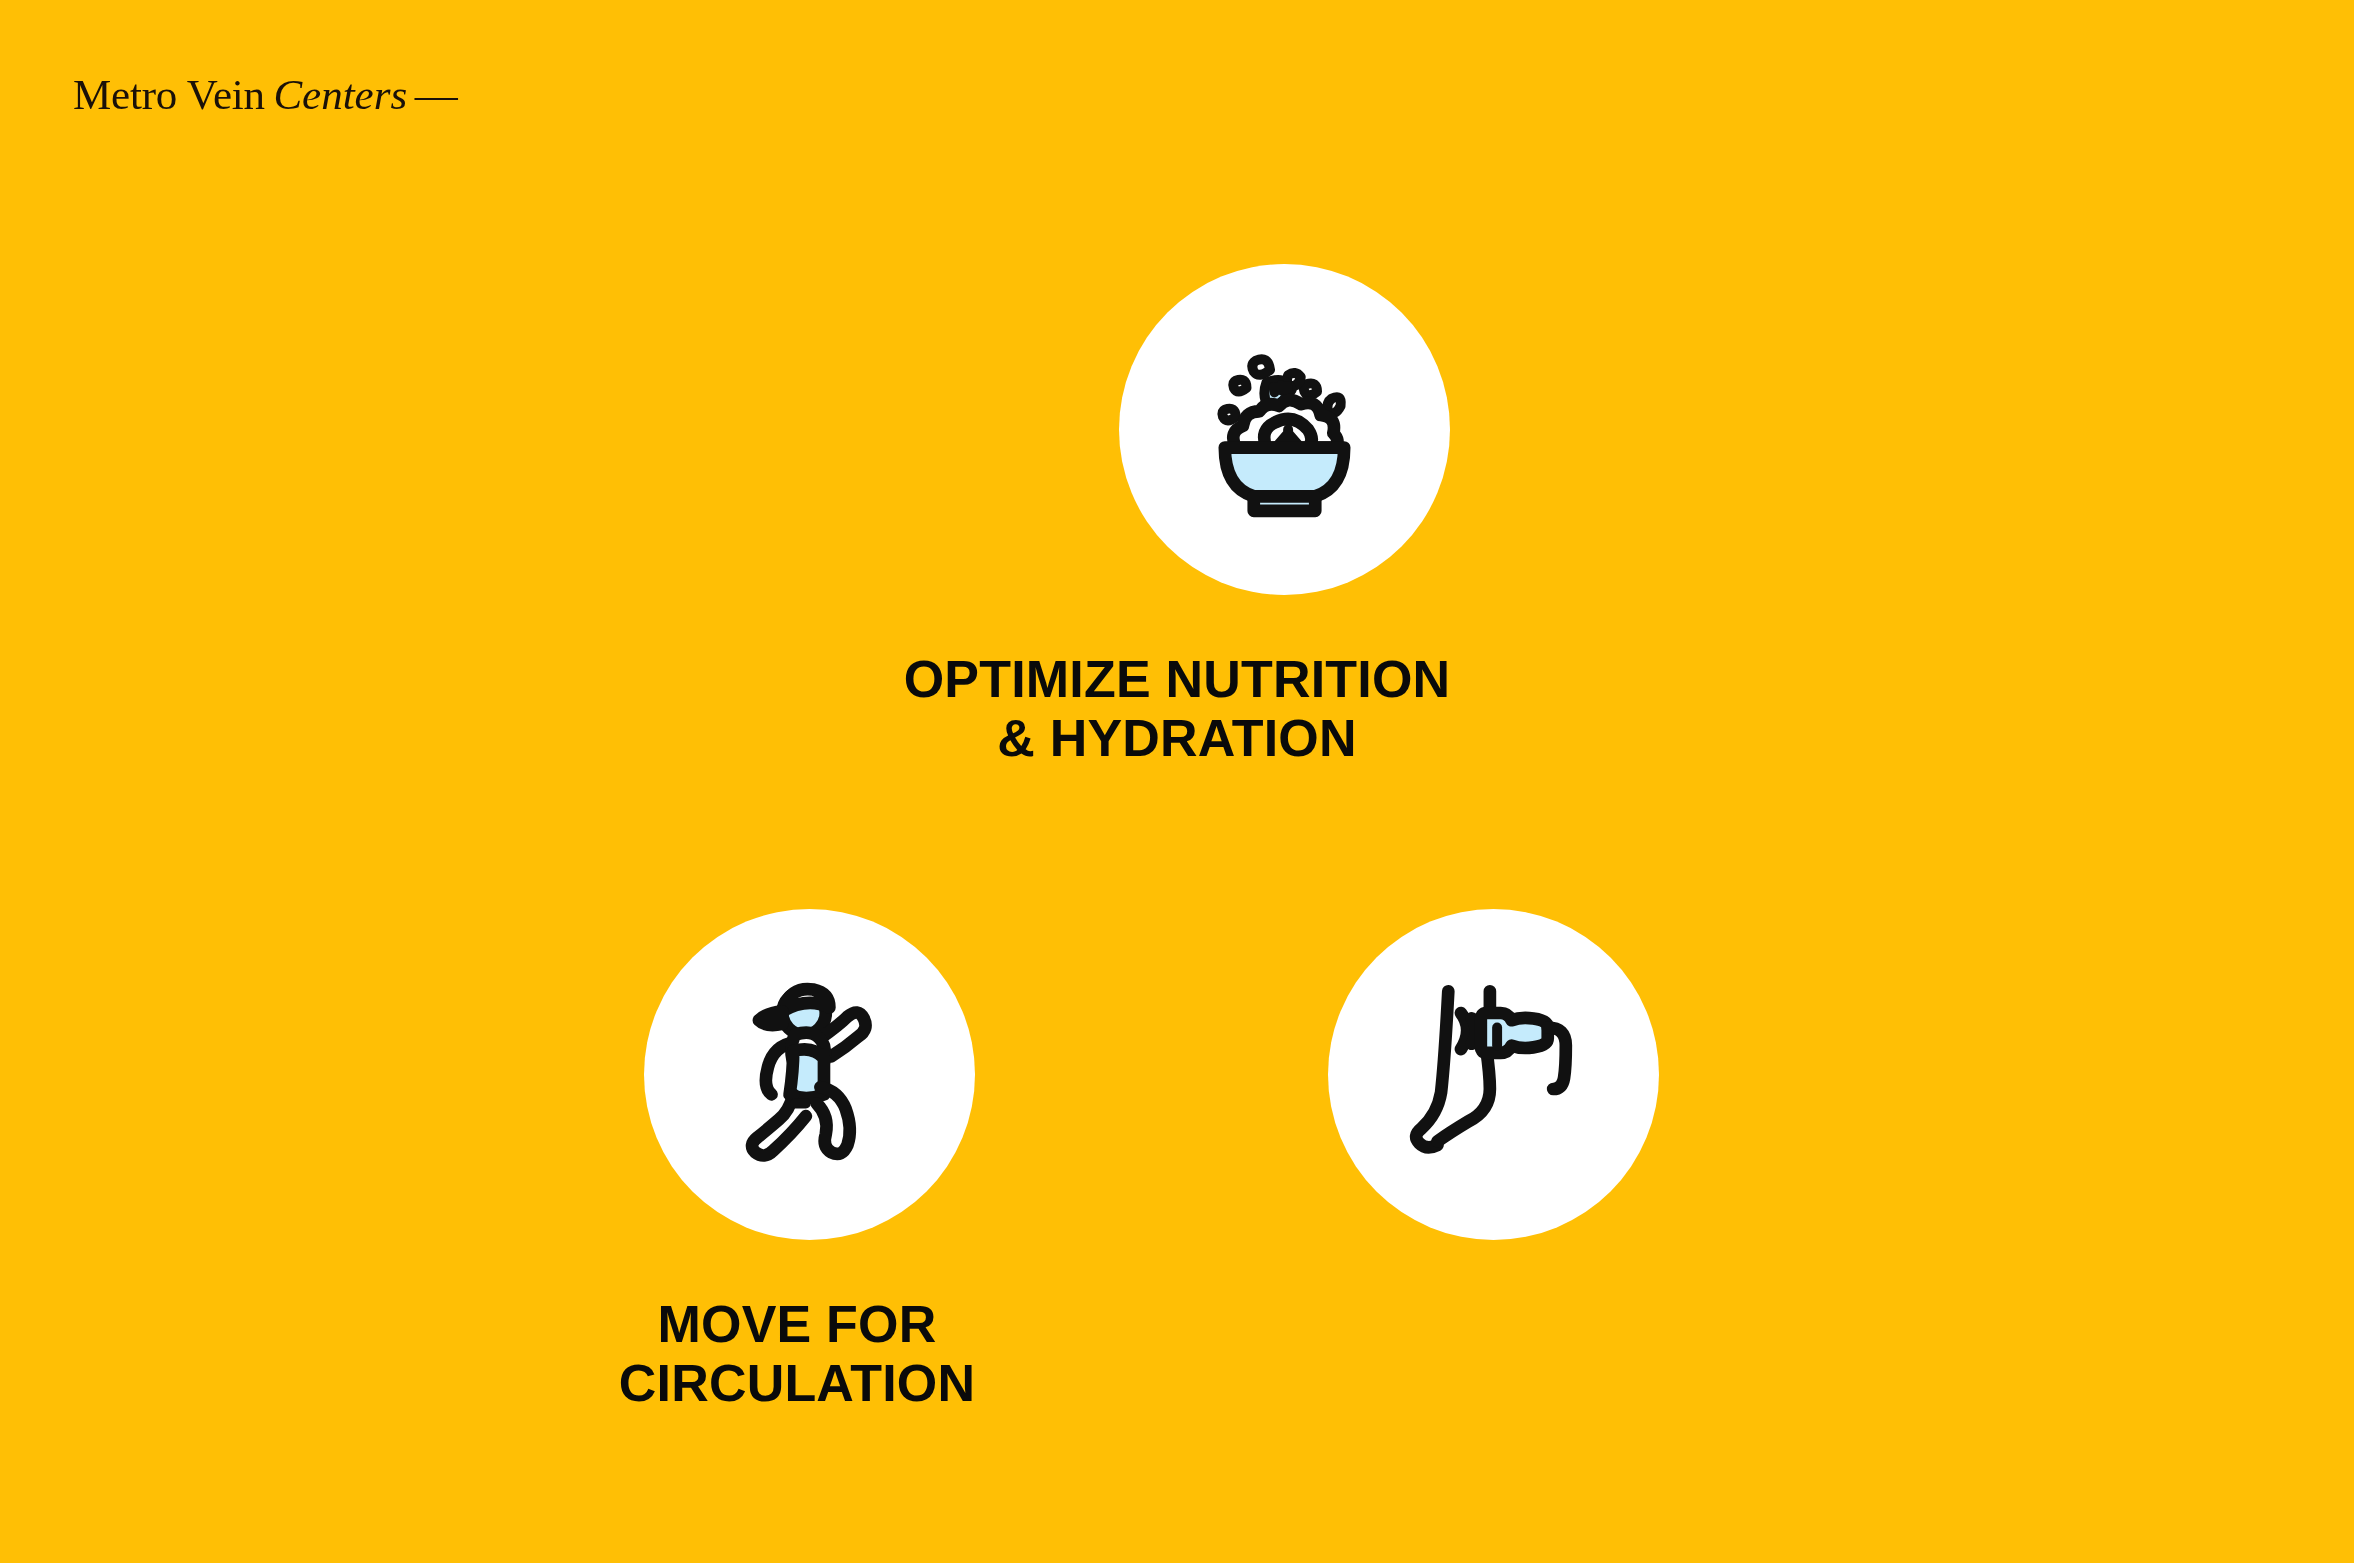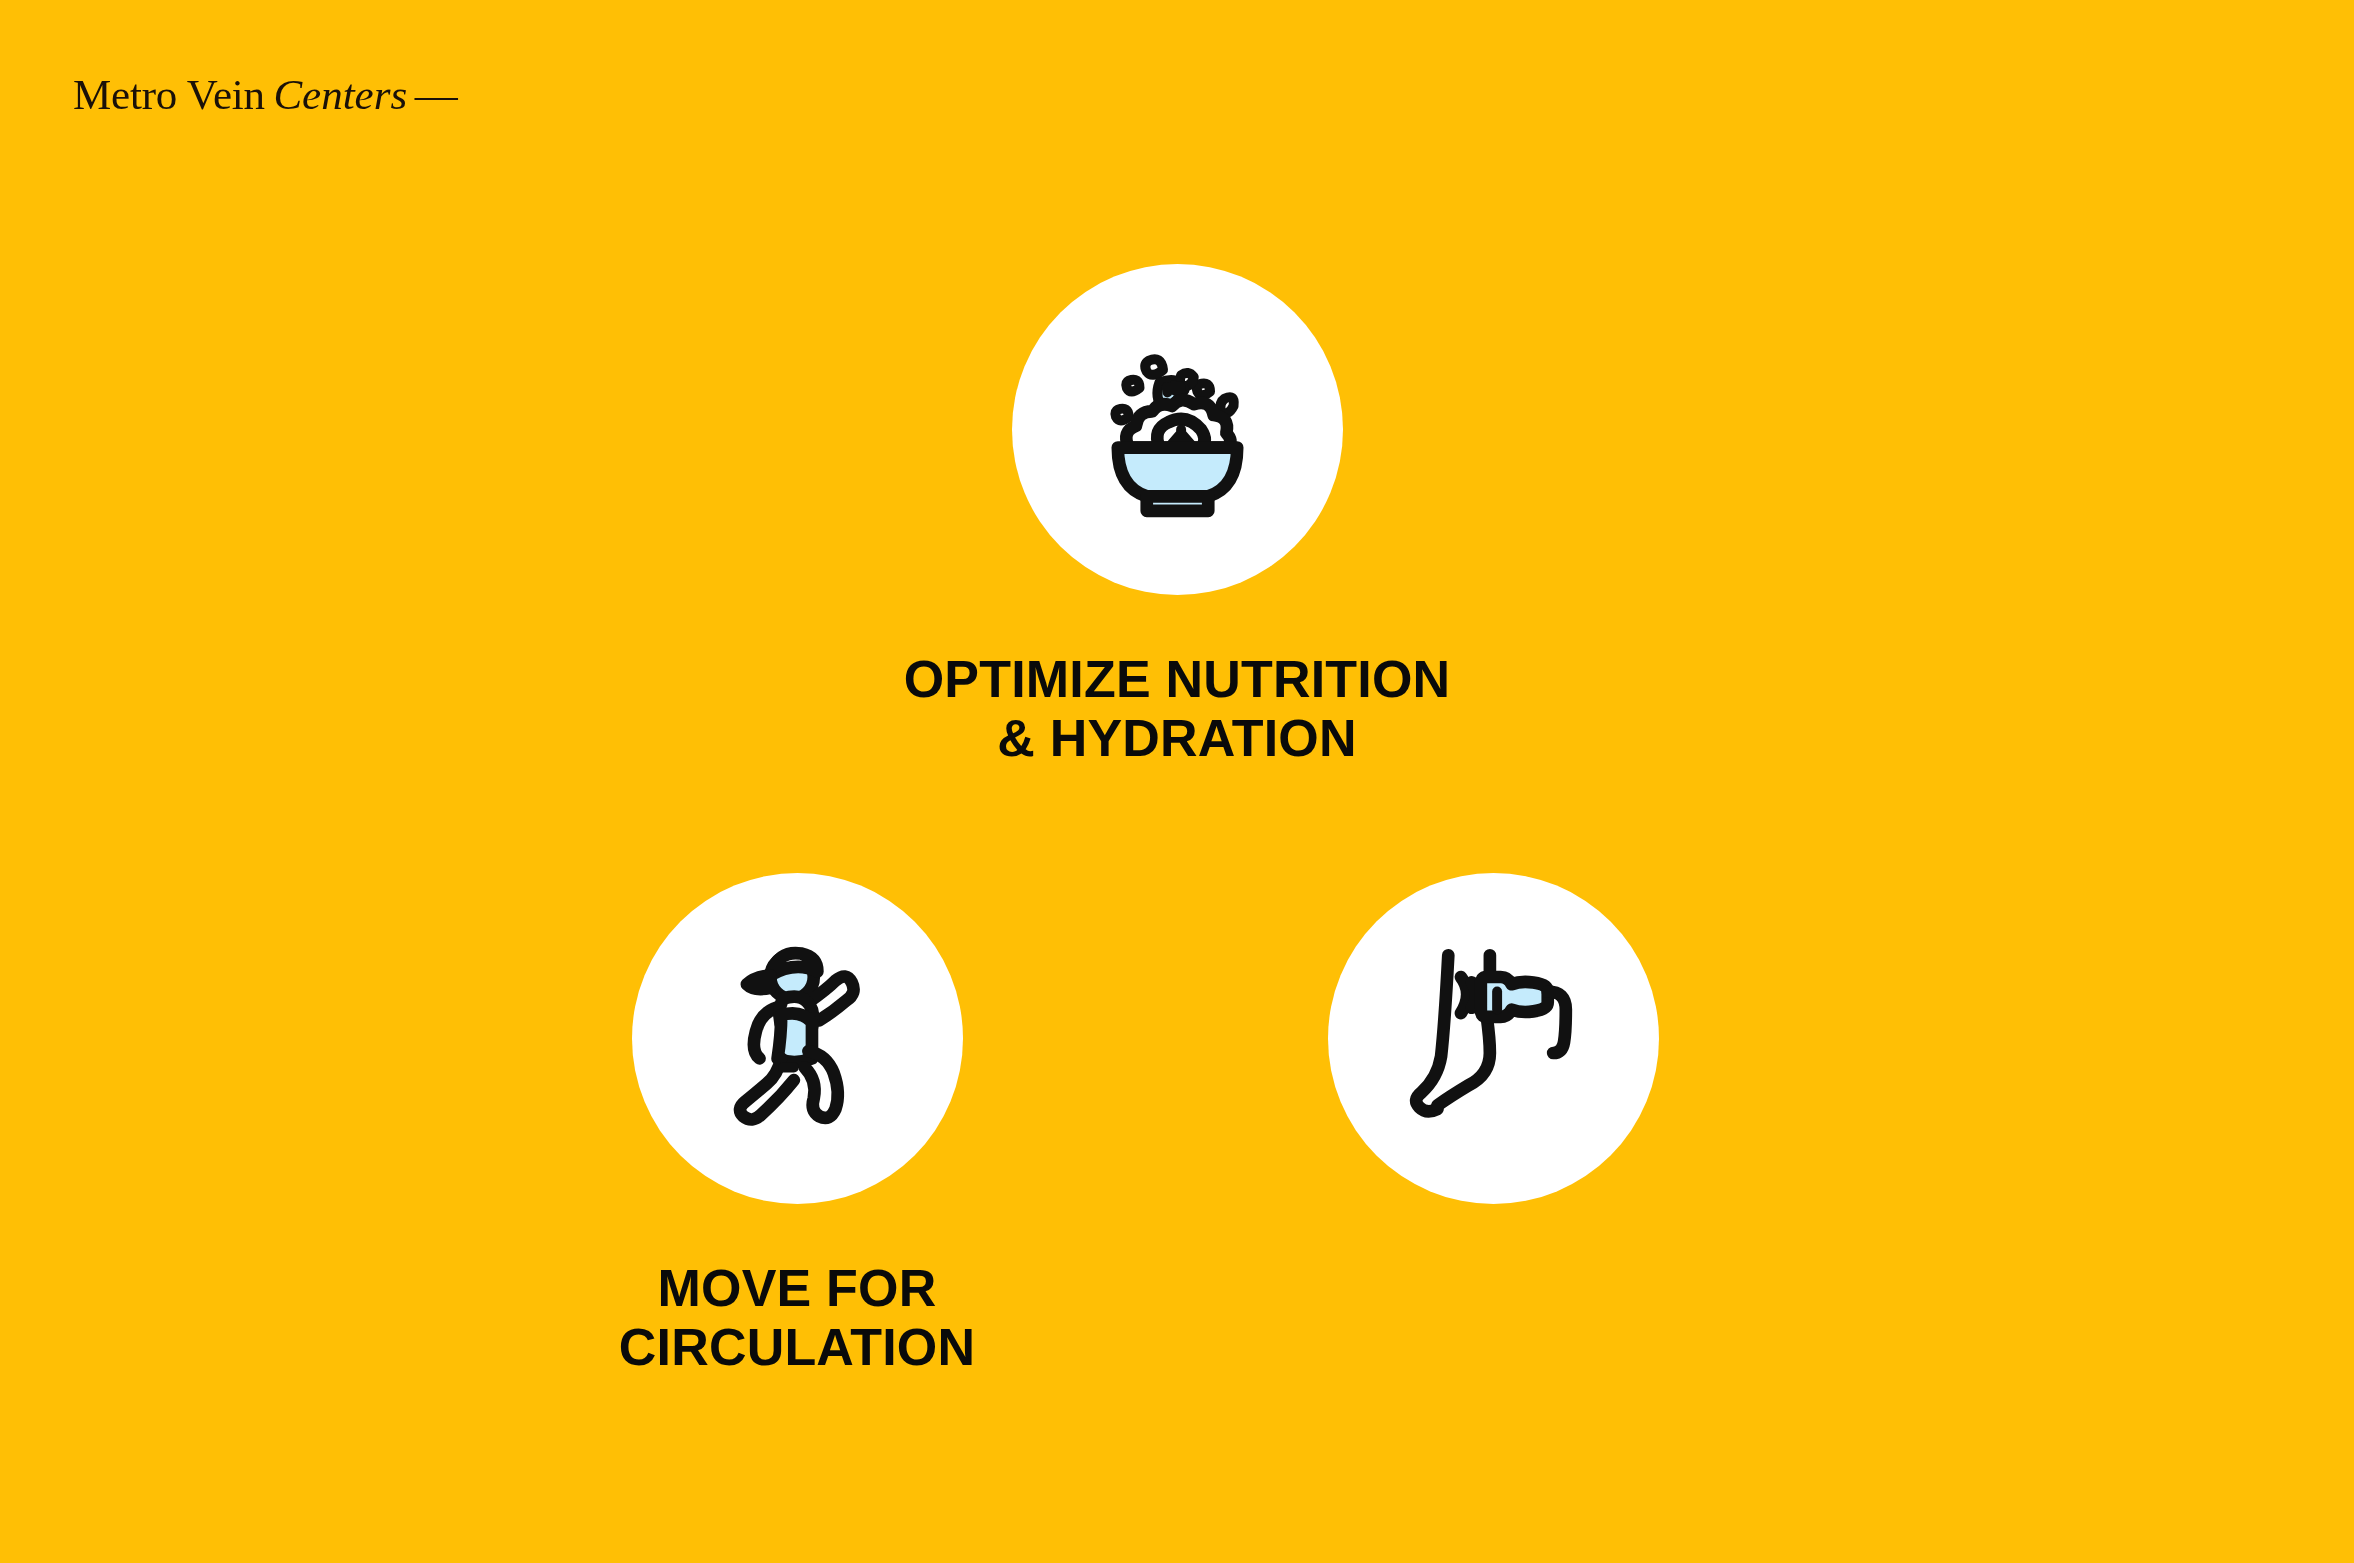--- a/index.html
+++ b/index.html
@@ -49,29 +49,29 @@
     align-items: flex-start;
   }
   #row-top {
     left: 0;
     top: 264px;
     width: 2354px;
     gap: 443px;
   }
   #row-bottom {
     left: 0;
-    top: 873px;
+    top: 909px;
     width: 2278px;
     gap: 353px;
   }
 
   .item {
     display: flex;
     flex-direction: column;
-    align-items: center;
+    align-items: flex-end;
   }
 
   .icon-circle {
     width: 331px;
     height: 331px;
     border-radius: 50%;
     background: #FFFFFF;
     display: flex;
     align-items: center;
     justify-content: center;

